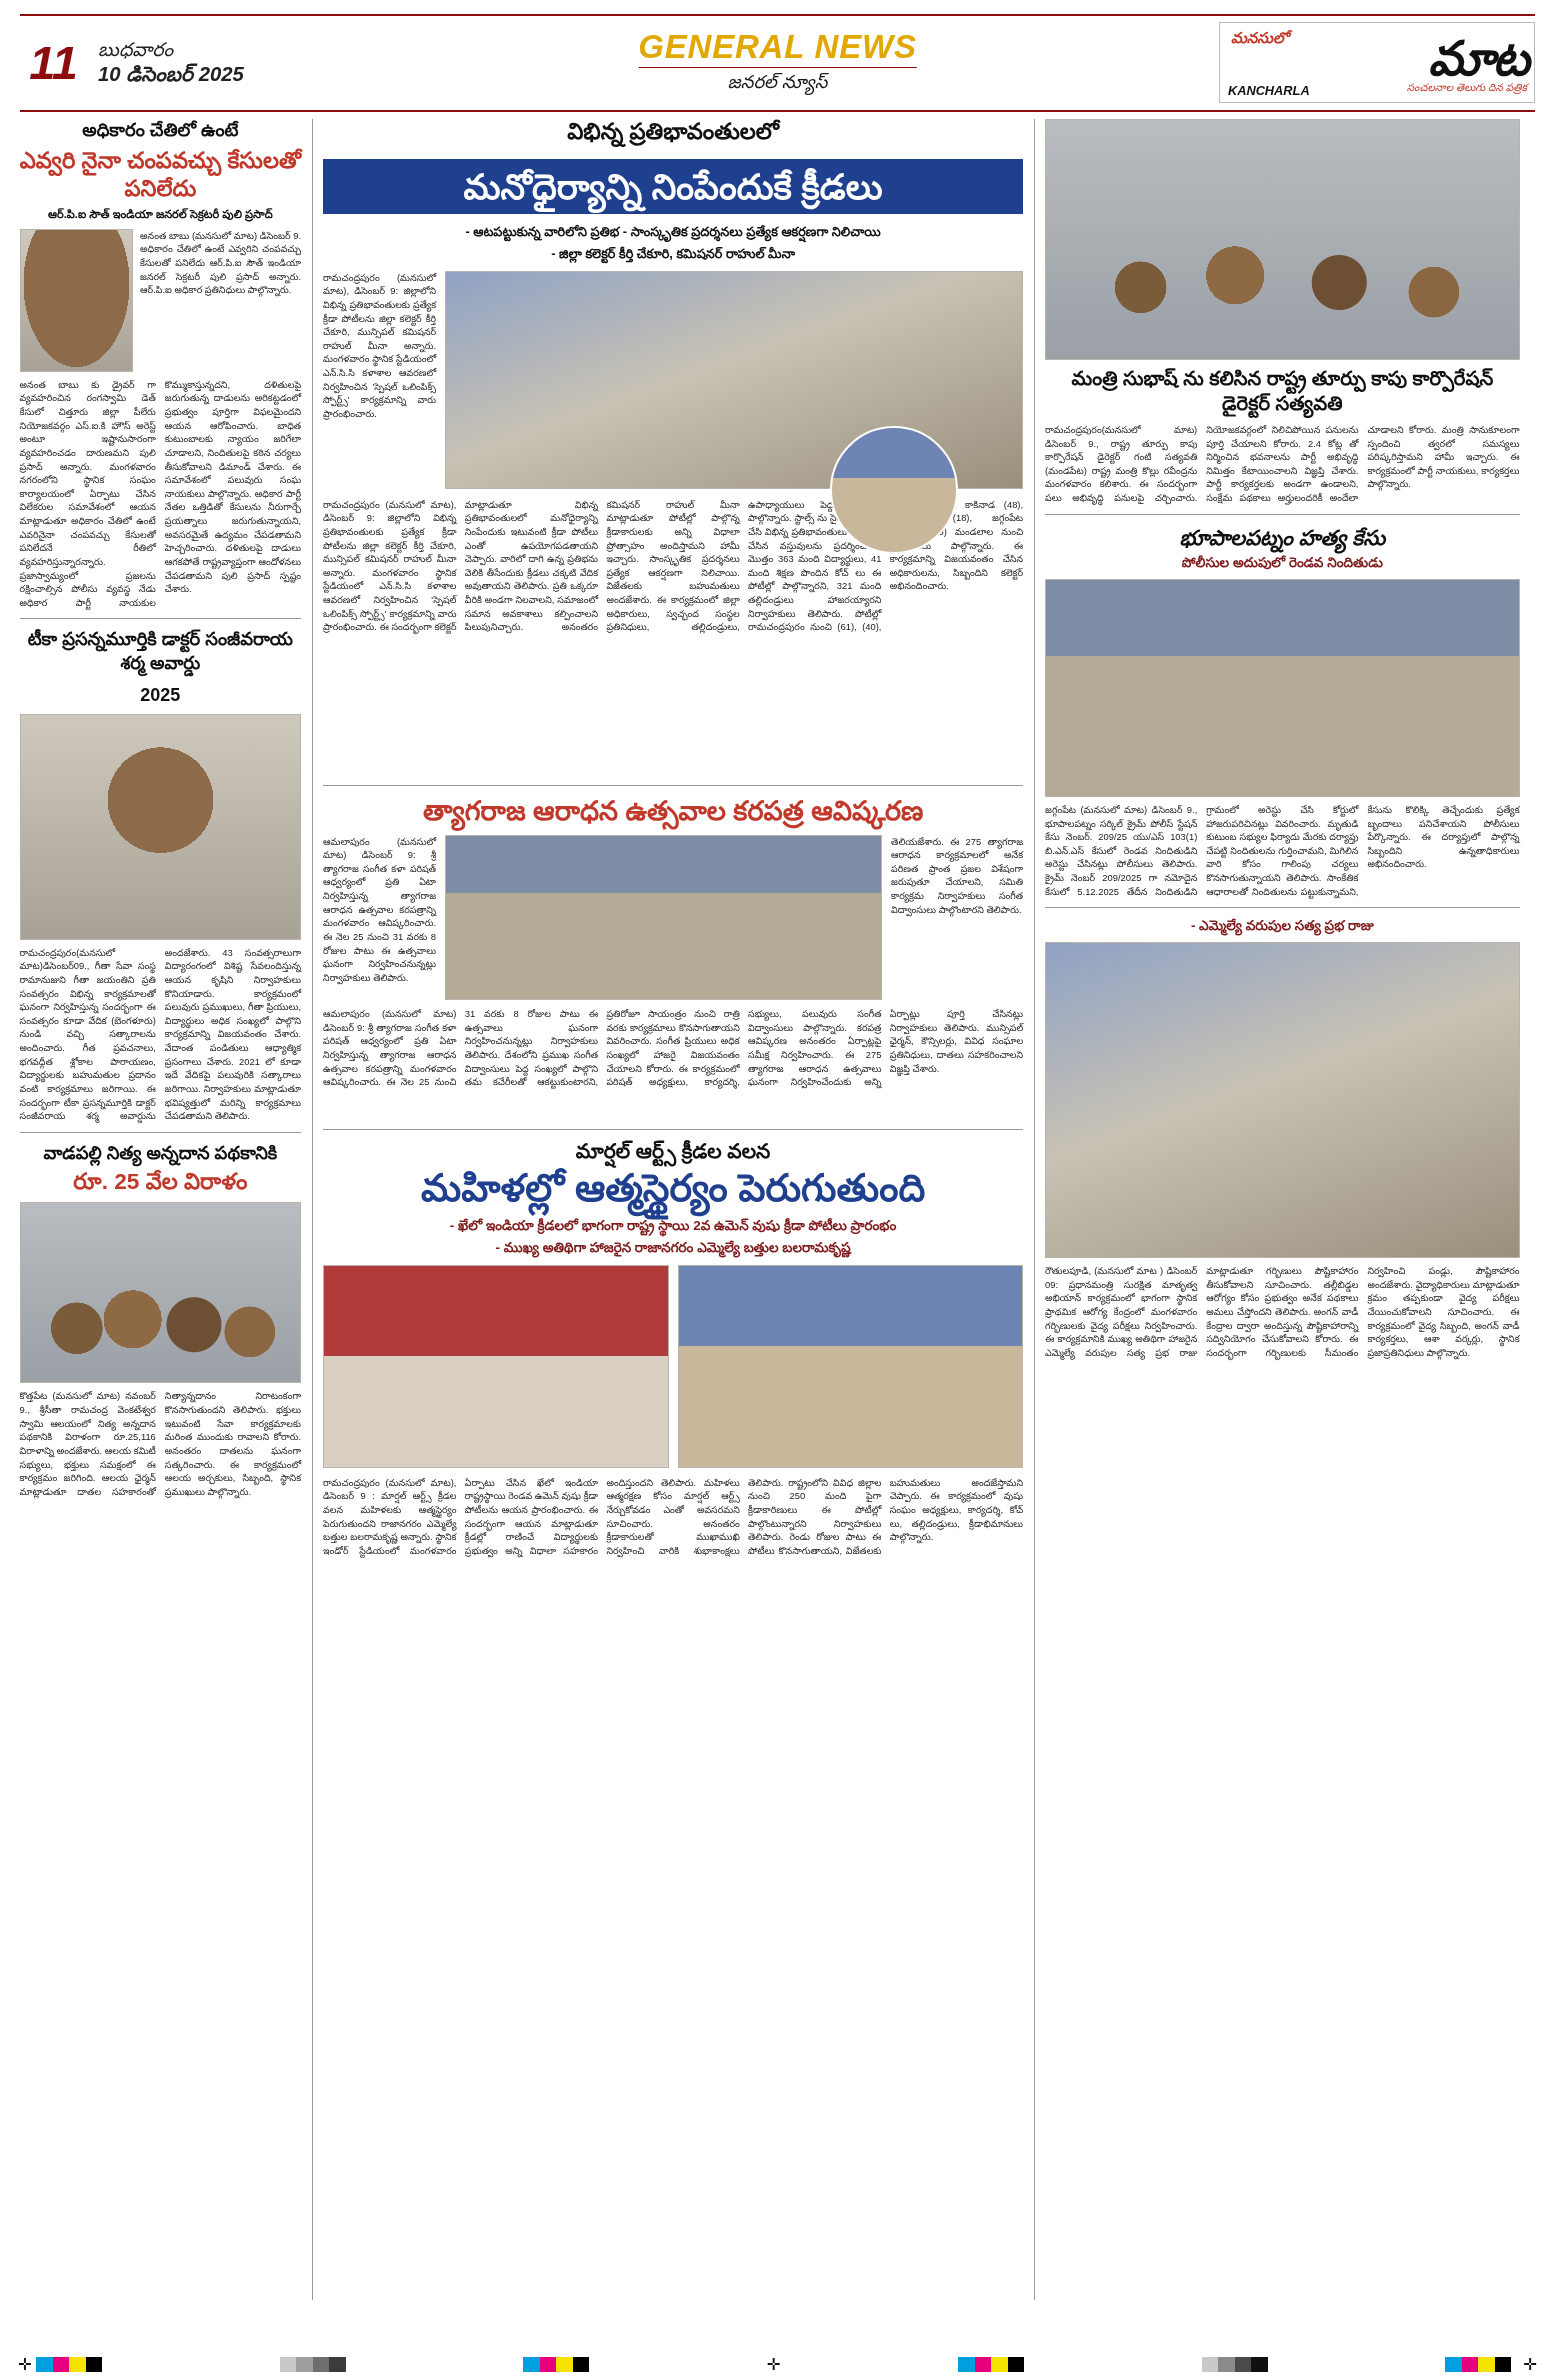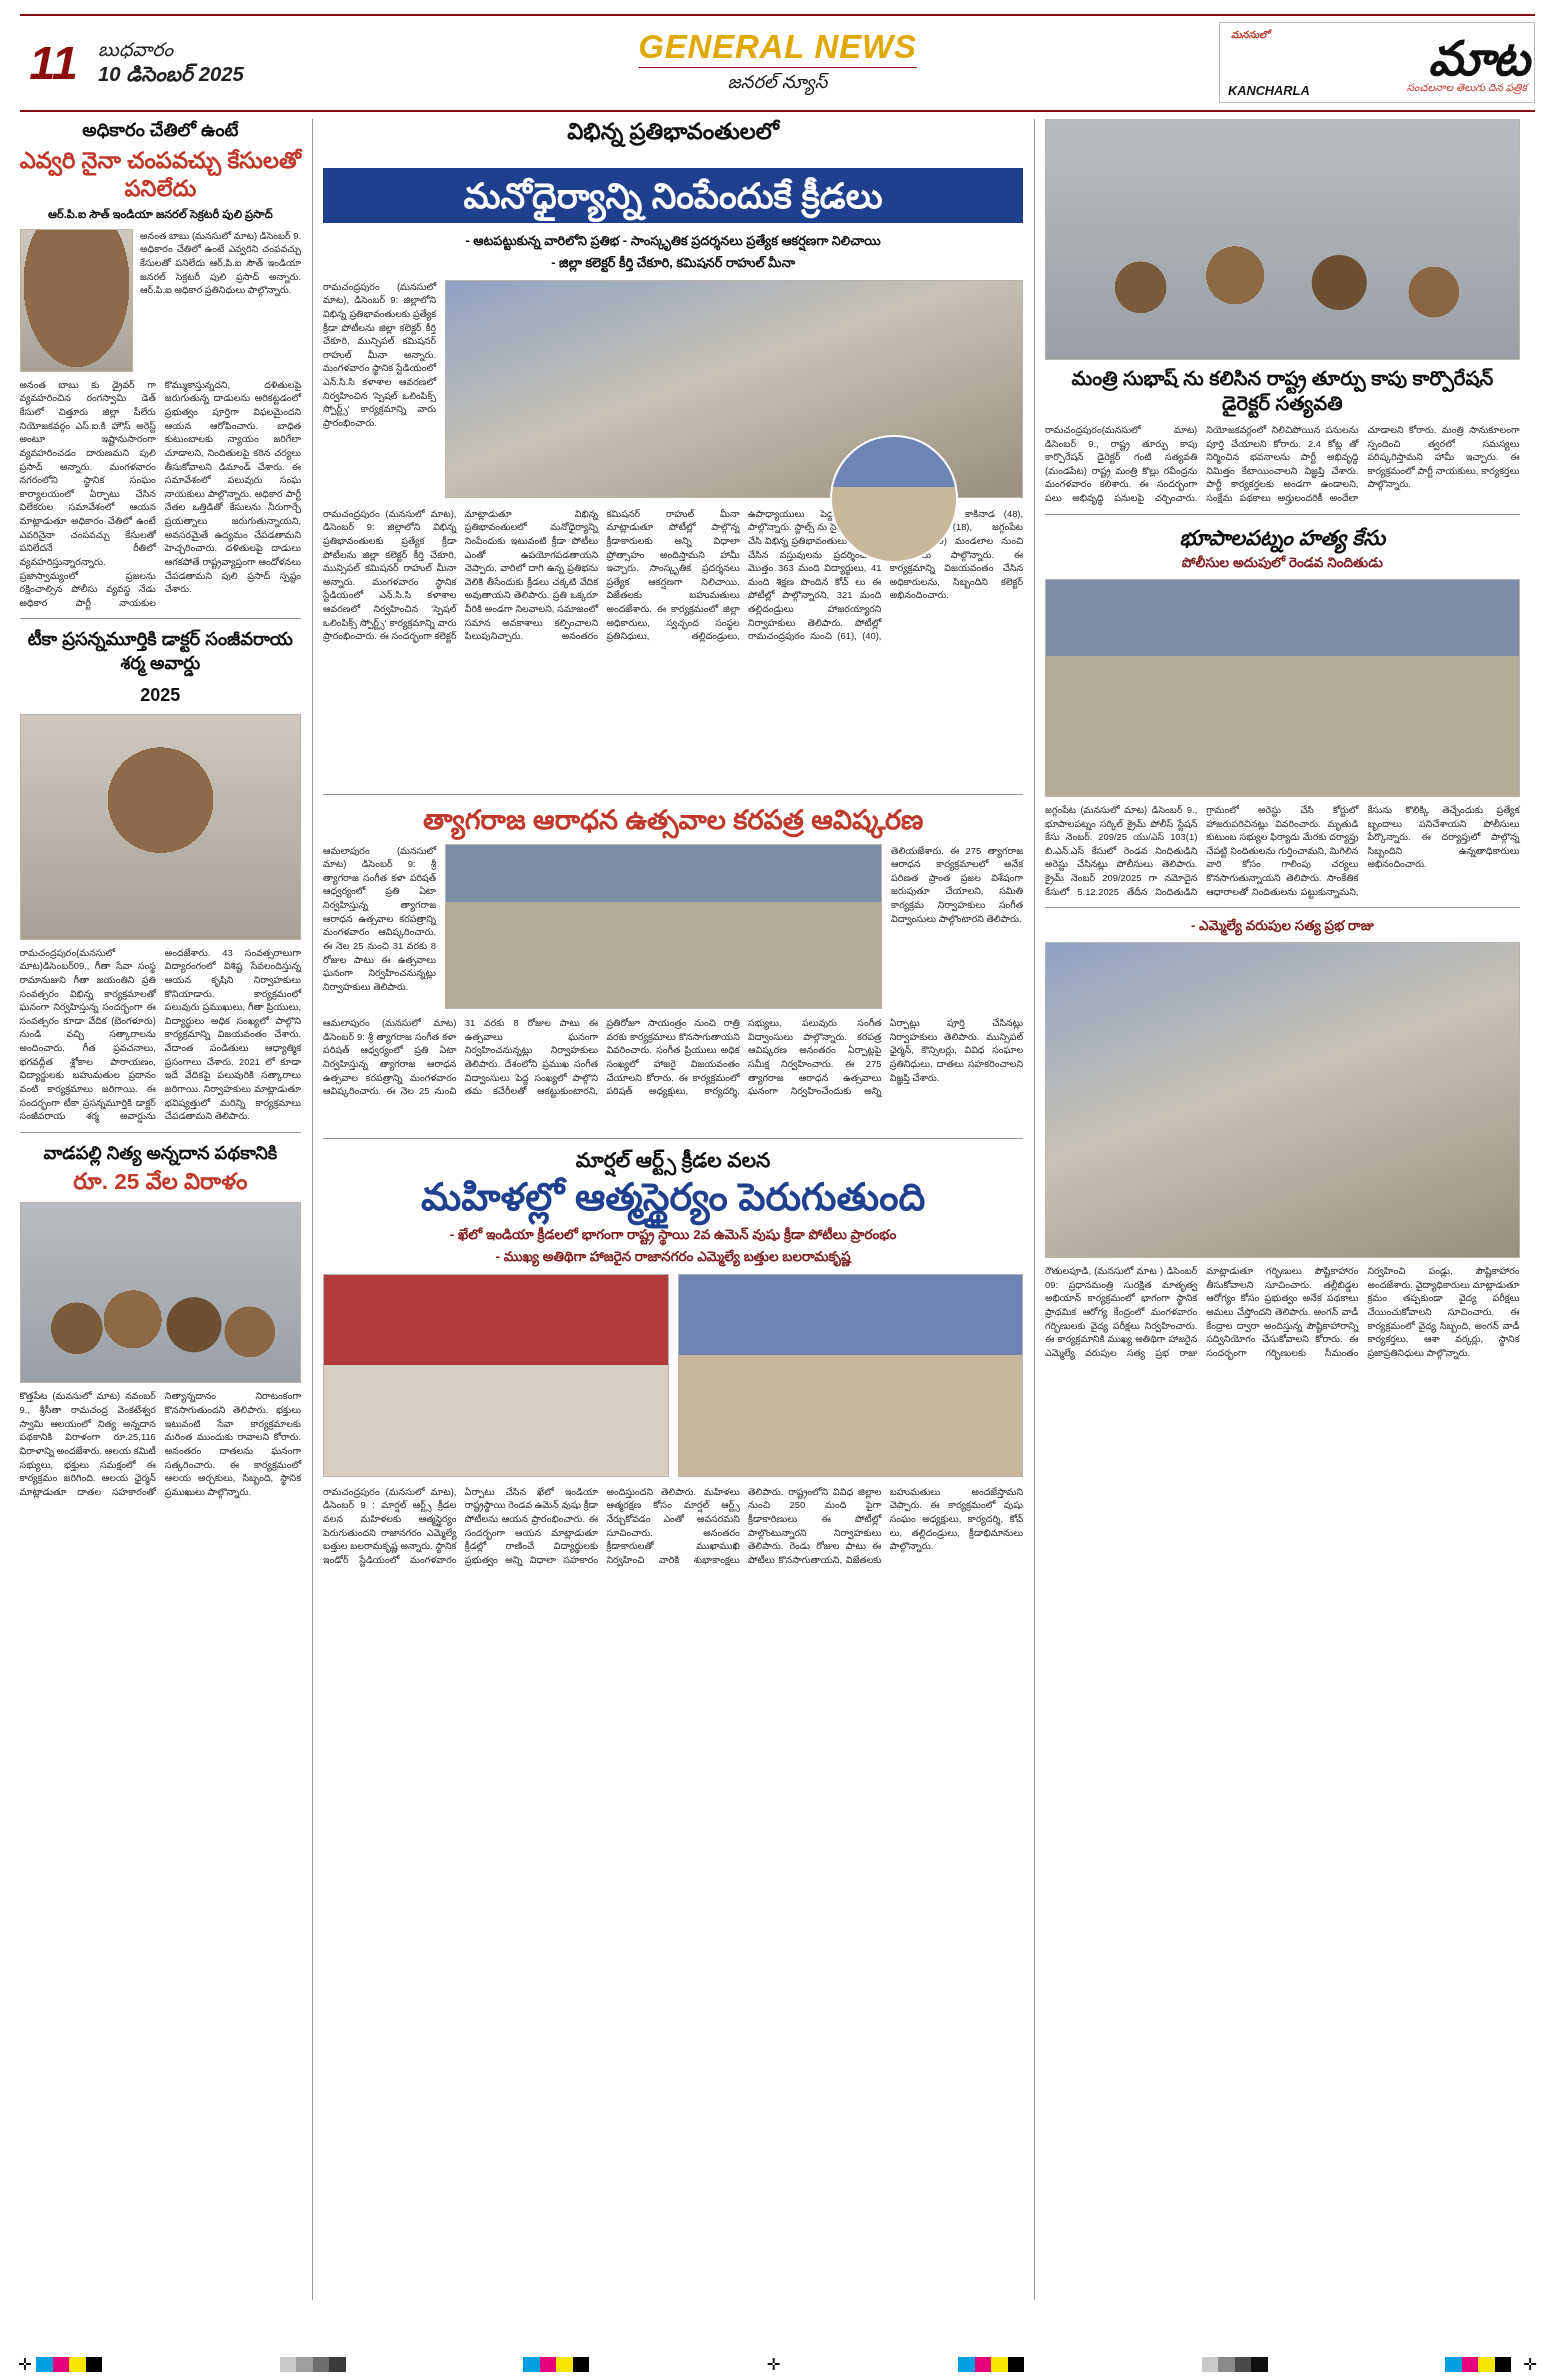--- a/index.html
+++ b/index.html
@@ -63,21 +63,21 @@
     margin-left:auto;
     width:316px;
     height:81px;
     border:0.8px solid #bbb;
     position:relative;
     background:#fff;
     overflow:hidden;
   }
   .mh-logo .lg1 {
     position:absolute; left:10.5px; top:6px;
-    font-size:10px; color:#c0392b; font-weight:bold;
+    font-size:15px; color:#c0392b; font-weight:bold;
   }
   .mh-logo .lg3 {
     position:absolute; right:6px; top:7.5px;
     font-size:48px; color:#111; font-weight:bold; letter-spacing:-1.5px;
   }
   .mh-logo .lg4 {
     position:absolute; left:7.5px; bottom:4.5px;
     font-size:12.8px; color:#111; font-weight:bold;
   }
   .mh-logo .lg5 {
@@ -118,21 +118,21 @@
     -webkit-hyphens:auto; hyphens:auto;
     word-break:break-word;
   }
   .cols2 { column-count:2; column-gap:9px; }
   .cols3 { column-count:3; column-gap:9px; }
   .cols5 { column-count:5; column-gap:8.3px; }
   .rule { border-top:0.8px solid #999; margin:9px 0; }
 
   
   .kicker {
-    text-align:center; font-size:22.6px; font-weight:bold; color:#111; margin-bottom:18px;
+    text-align:center; font-size:22.6px; font-weight:bold; color:#111; margin-bottom:9px;
   }
   .banner-blue {
     background:#1f3f8f;
     color:#fff;
     font-size:35px;
     font-weight:bold;
     text-align:center;
     padding:7.5px 6px;
     line-height:1.15;
   }

